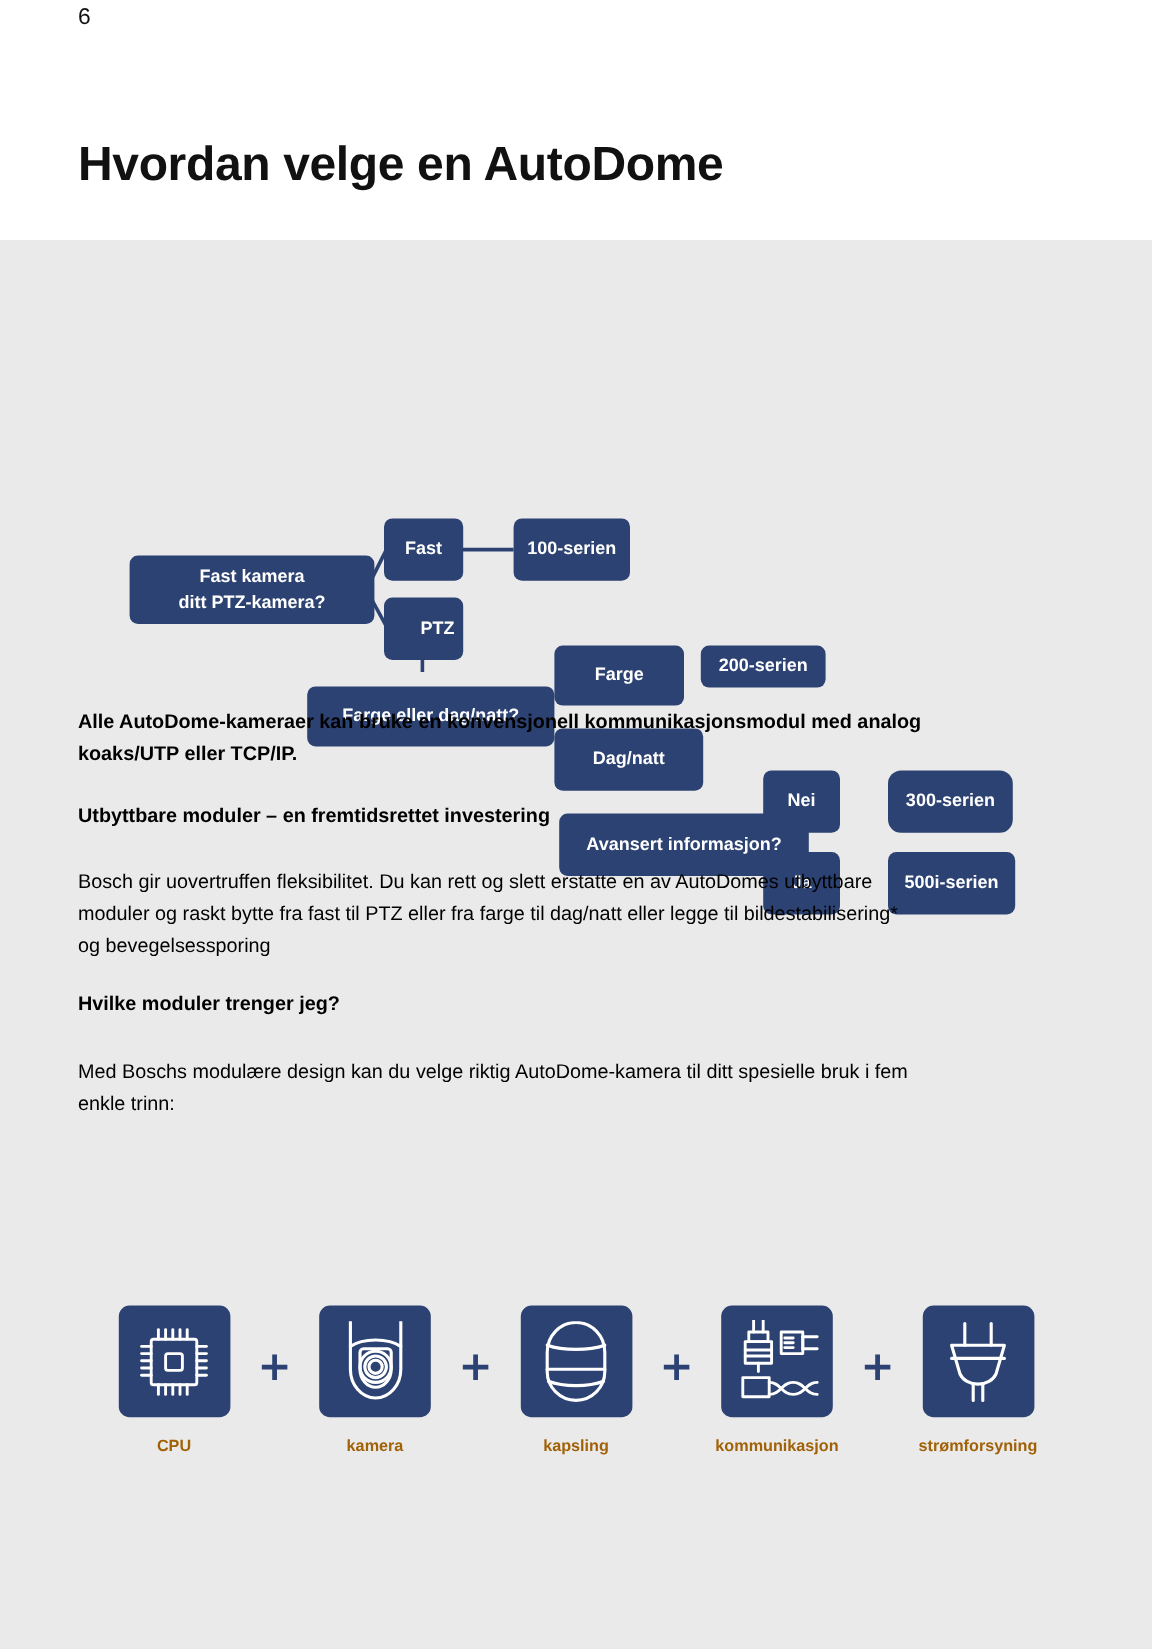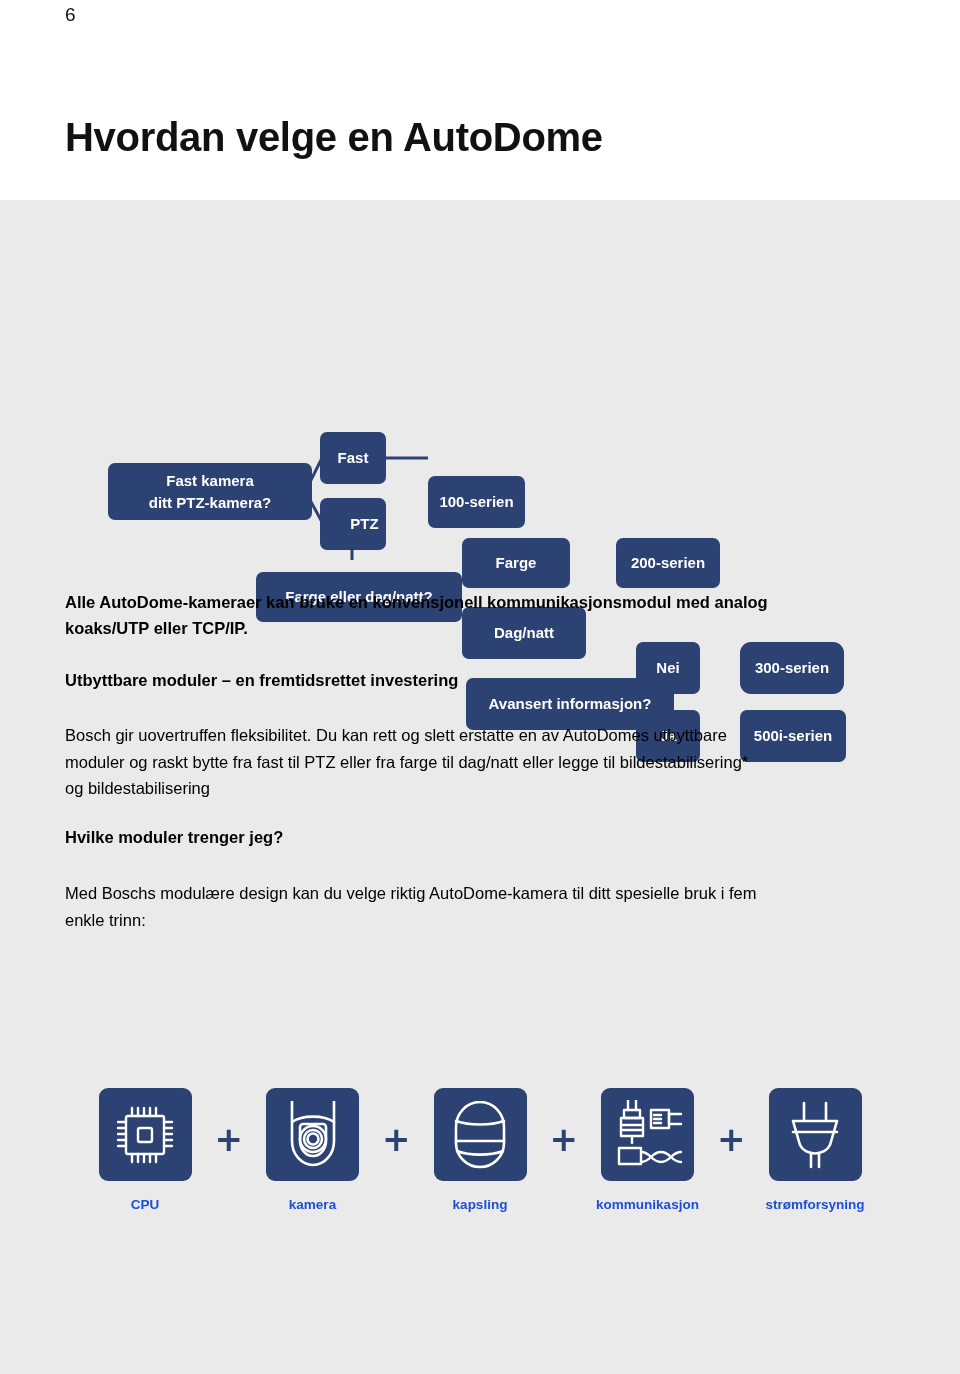--- a/index.html
+++ b/index.html
@@ -114,21 +114,21 @@
     background: #2c4272;
     border-radius: 9px;
     display: flex;
     align-items: center;
     justify-content: center;
   }
   .module-label {
     margin-top: 16px;
     font-size: 13.5px;
     font-weight: bold;
-    color: #1d4ed8;
+    color: #a16207;
     text-align: center;
     white-space: nowrap;
   }
   .plus-sep {
     font-size: 34px;
     font-weight: bold;
     color: #2c4272;
     line-height: 1;
     margin-top: 34px;
     width: 34px;
@@ -174,29 +174,29 @@
 
     <div class="node two-line" style="left:108px; top:263px; width:204px; height:57px;">
       <span>
         <span>Fast kamera</span><br>
         <span>ditt PTZ-kamera?</span>
       </span>
     </div>
 
     <div class="node" style="left:320px; top:232px; width:66px; height:52px;">Fast</div>
 
-    <div class="node" style="left:428px; top:232px; width:97px; height:52px;margin-top:44px;">100-serien</div>
+    <div class="node" style="left:428px; top:232px; width:97px; height:52px;">100-serien</div>
 
     <div class="node" style="left:320px; top:298px; width:66px; height:52px;padding-left:33px;">PTZ</div>
 
     <div class="node" style="left:256px; top:372px; width:206px; height:50px;">Farge eller dag/natt?</div>
 
     <div class="node" style="left:462px; top:338px; width:108px; height:50px;">Farge</div>
 
-    <div class="node" style="left:616px; top:338px; width:104px; height:50px;">200-serien</div>
+    <div class="node" style="left:584px; top:338px; width:104px; height:35px;">200-serien</div>
 
     <div class="node" style="left:462px; top:407px; width:124px; height:52px;">Dag/natt</div>
 
     <div class="node" style="left:418px; top:478px; width:208px; height:52px;margin-left:48px;">Avansert informasjon?</div>
 
     <div class="node" style="left:636px; top:442px; width:64px; height:52px;">Nei</div>
 
     <div class="node" style="left:740px; top:442px; width:104px; height:52px;border-radius:11px;">300-serien</div>
 
     <div class="node" style="left:636px; top:510px; width:64px; height:52px;">Ja</div>
@@ -208,21 +208,21 @@
 <div class="body-text para-bold" style="left:65px; top:590px; width:830px;">
   <span>Alle AutoDome-kameraer kan bruke en konvensjonell kommunikasjonsmodul med analog</span><br>
   <span>koaks/UTP eller TCP/IP.</span>
 </div>
 
 <div class="body-text para-bold" style="left:65px; top:668px; width:830px;">Utbyttbare moduler – en fremtidsrettet investering</div>
 
 <div class="body-text para-normal" style="left:65px; top:722px; width:860px;">
   <span>Bosch gir uovertruffen fleksibilitet. Du kan rett og slett erstatte en av AutoDomes utbyttbare</span><br>
   <span>moduler og raskt bytte fra fast til PTZ eller fra farge til dag/natt eller legge til bildestabilisering*</span><br>
-  <span>og bildestabilisering</span>
+  <span>og bevegelsessporing</span>
 </div>
 
 <div class="body-text para-bold" style="left:65px; top:825px; width:830px;">Hvilke moduler trenger jeg?</div>
 
 <div class="body-text para-normal" style="left:65px; top:880px; width:865px;">
   <span>Med Boschs modulære design kan du velge riktig AutoDome-kamera til ditt spesielle bruk i fem</span><br>
   <span>enkle trinn:</span>
 </div>
 
 <div class="module-row">

